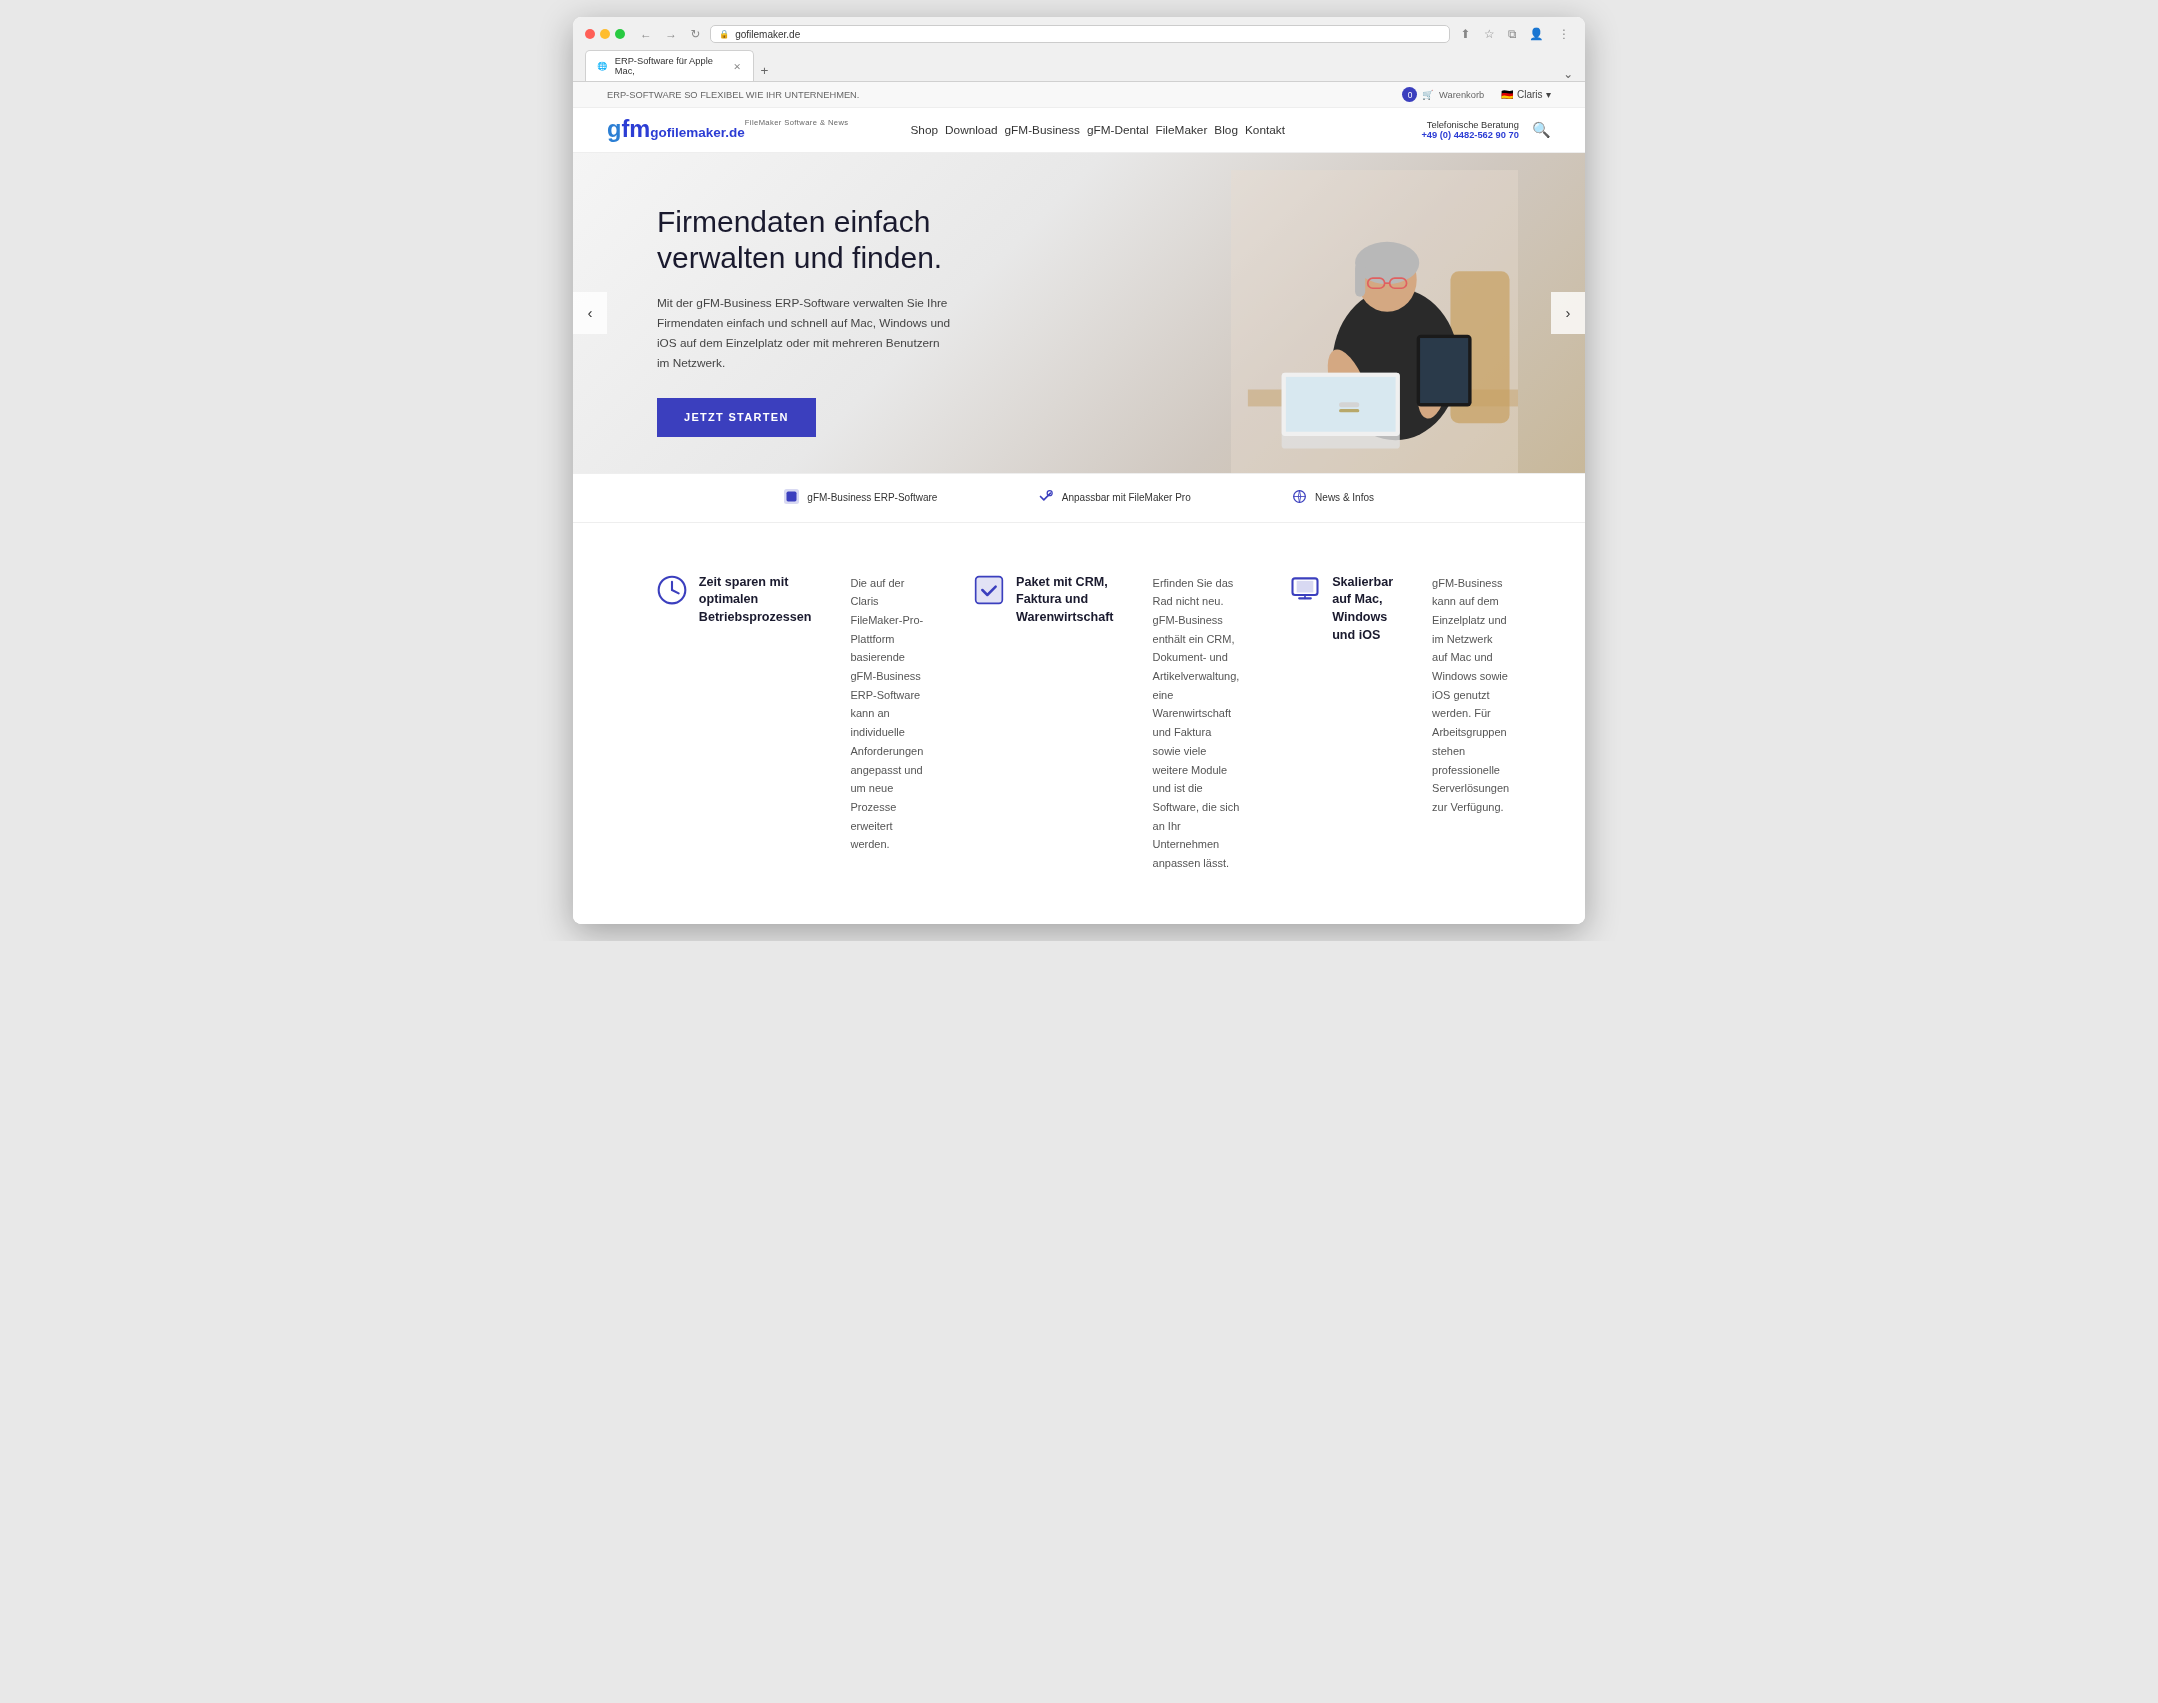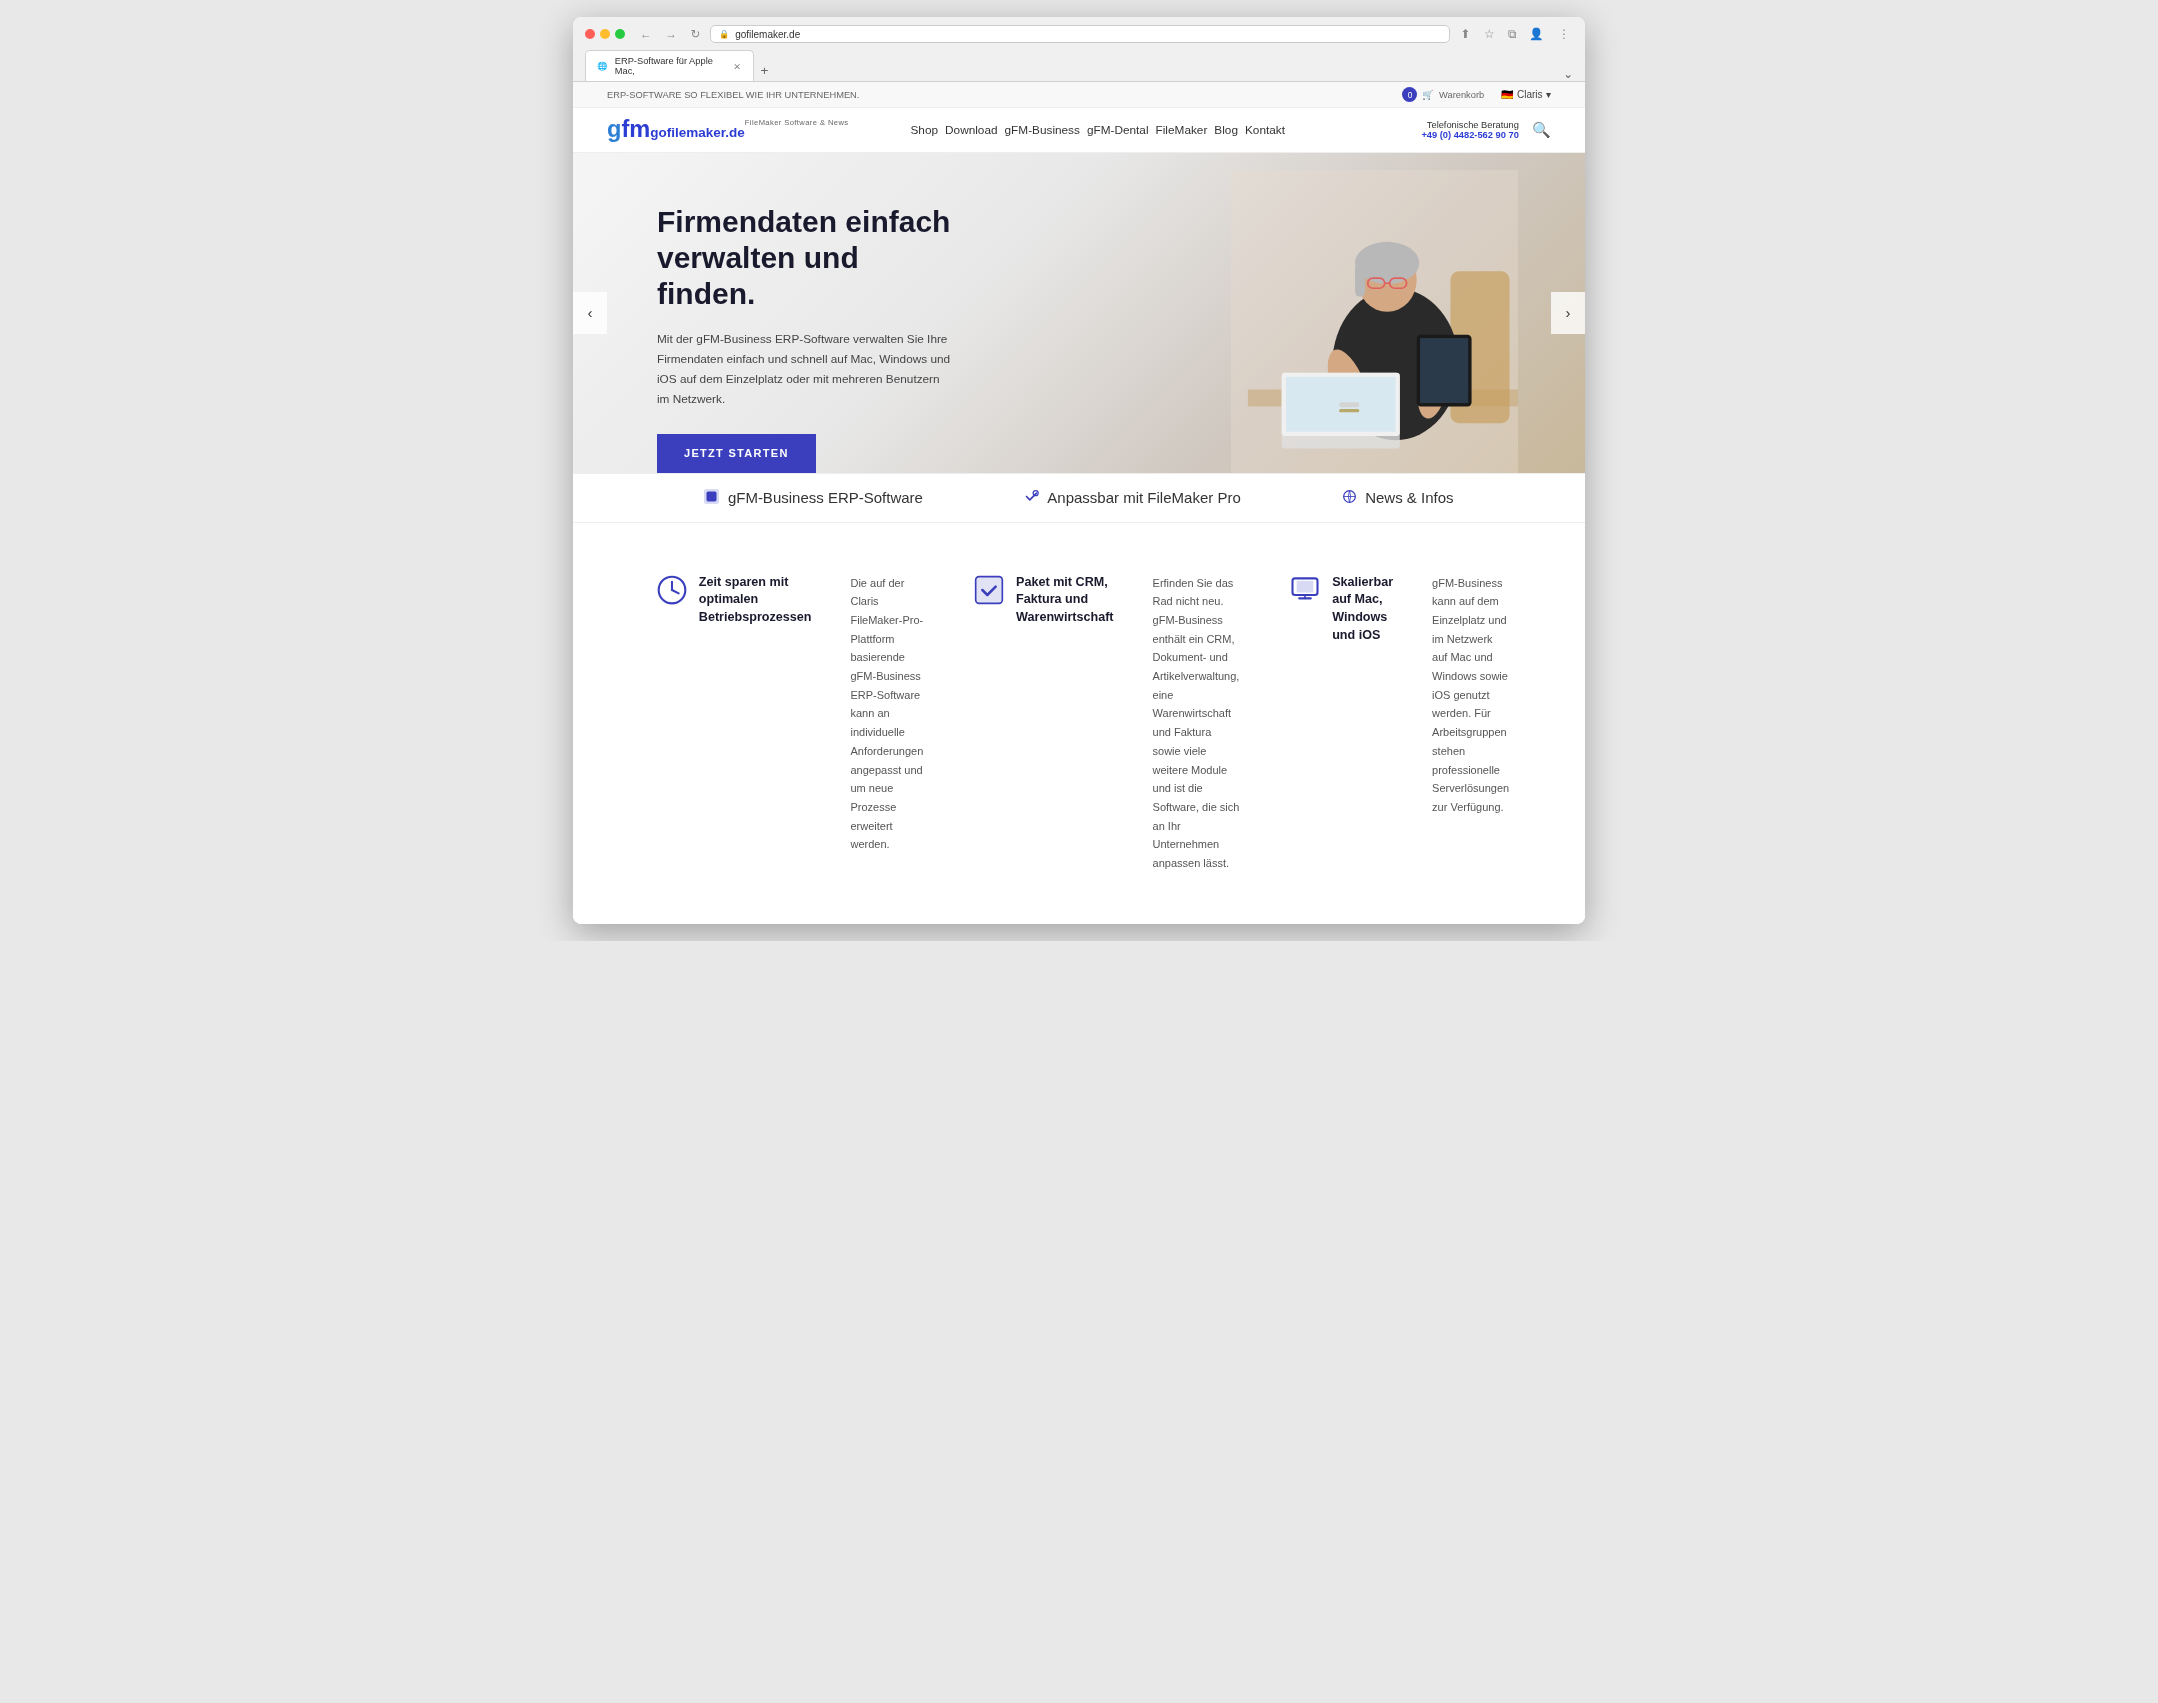--- a/index.html
+++ b/index.html
@@ -208,21 +208,21 @@
       height: 100%;
     }
     .hero-content {
       position: relative;
       z-index: 2;
       padding: 51px 84px;
       max-width: 464px;
     }
     .hero-title {
       font-size: 30px;
-      font-weight: 700;
+      font-weight: 400;
       color: #1a1a2e;
       line-height: 1.2;
       margin-bottom: 17px;
     }
     .hero-desc {
       font-size: 11.8px;
       color: #444;
       line-height: 1.7;
       margin-bottom: 25px;
       max-width: 320px;
@@ -262,21 +262,21 @@
       border-bottom: 1.7px solid #eee;
       padding: 15px 34px;
       display: flex;
       justify-content: center;
       gap: 101px;
     }
     .feature-item {
       display: flex;
       align-items: center;
       gap: 8.4px;
-      font-size: 15px;
+      font-size: 10px;
       color: #333;
       cursor: pointer;
     }
     .feature-icon {
       color: #3b3fbe;
       font-size: 13.5px;
     }
 
     
     .info-section {

